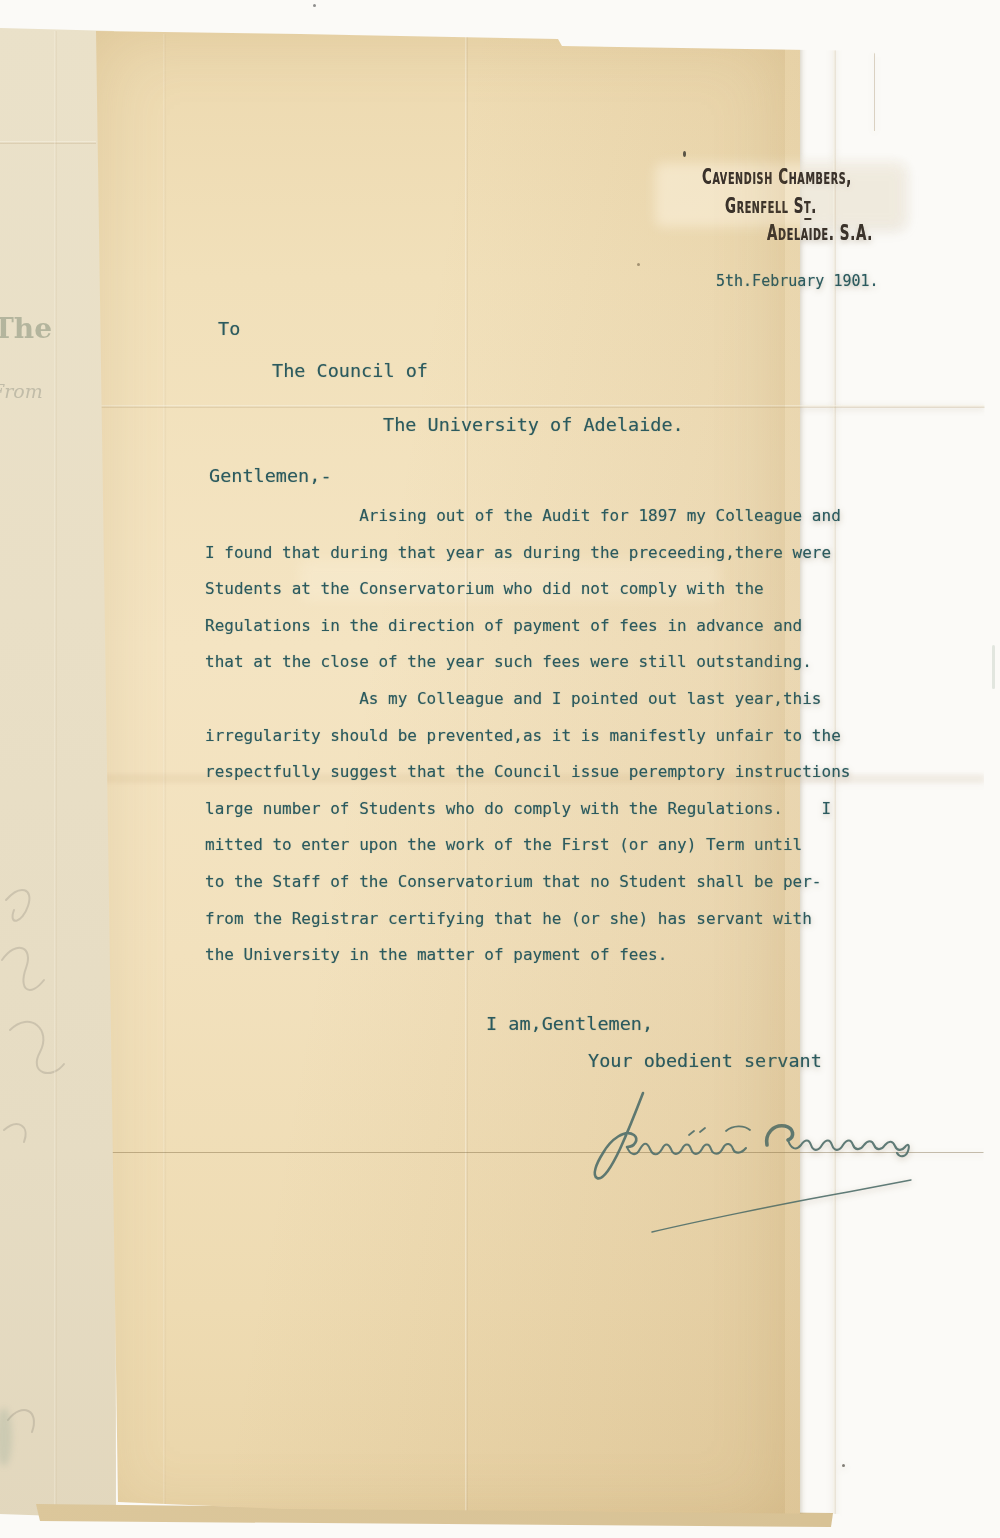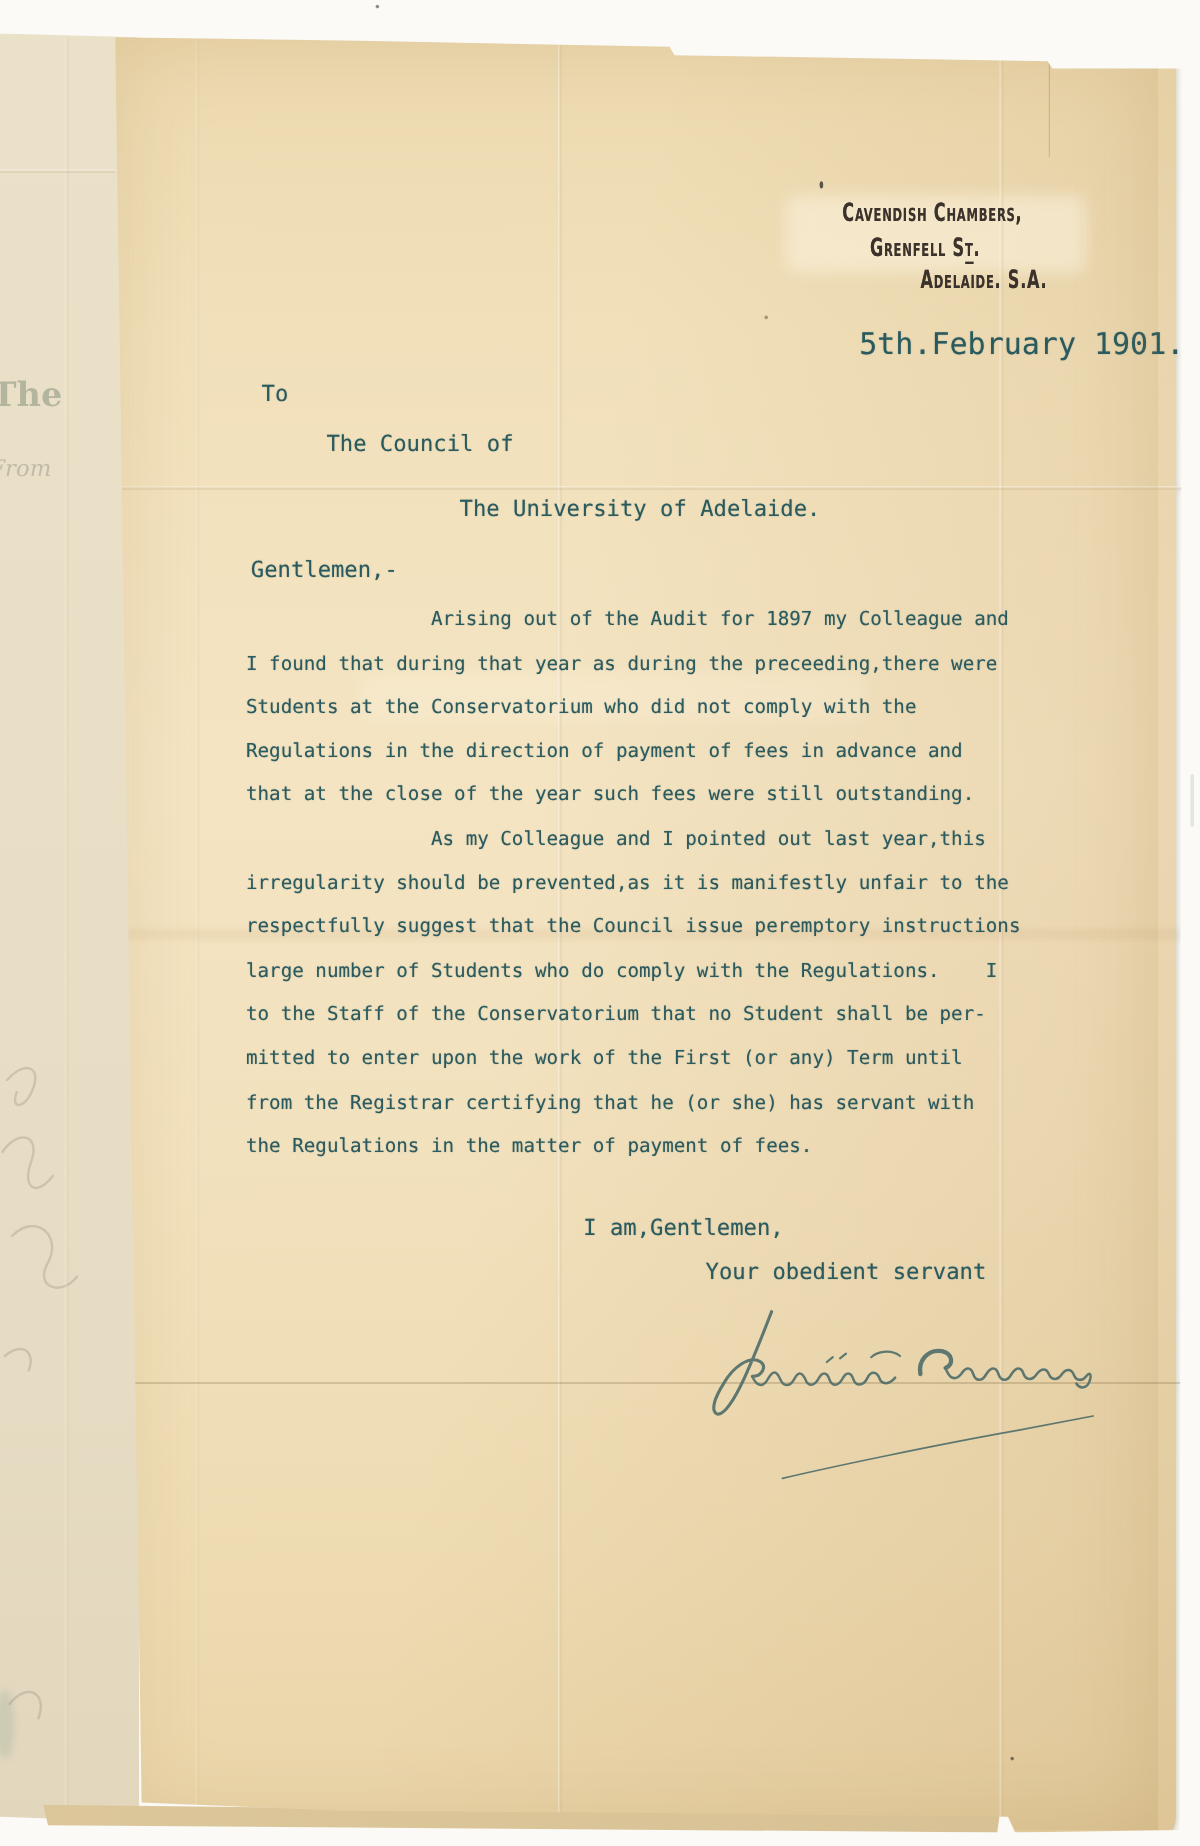--- a/index.html
+++ b/index.html
@@ -8,21 +8,21 @@
   
   .sheet-left{position:absolute;left:0;top:0;width:1000px;height:1538px;
     clip-path:polygon(0px 28px,114px 31px,116px 1518px,0px 1514px);
     background:linear-gradient(180deg,#eae1c9 0%,#e9dfc6 40%,#e6dcc3 75%,#e2d7bd 100%);
     filter:drop-shadow(1px 1px 2px rgba(100,85,50,.35));}
   .sheet-under{position:absolute;left:0;top:0;width:1000px;height:1538px;
     clip-path:polygon(36px 1504px,833px 1513px,831px 1527px,40px 1521px);
     background:linear-gradient(90deg,#dcc79b,#d7c194);
     filter:drop-shadow(0 1px 1px rgba(90,75,45,.4));}
   
-  .page{position:absolute;left:0;top:0;width:980px;height:1538px;
+  .page{position:absolute;left:0;top:0;width:800px;height:1538px;
     clip-path:polygon(96px 31px,300px 34px,558px 39px,562px 46px,873px 51px,877px 57px,985px 57px,
                       983px 1525px,846px 1527px,840px 1514px,560px 1511px,283px 1509px,118px 1502px);
     background:
       linear-gradient(100deg,rgba(0,0,0,0) 45%,rgba(166,124,62,.10) 80%,rgba(160,118,58,.16) 100%),
       linear-gradient(180deg,#ecd8ae 0%,#f1e0ba 18%,#f4e4c2 42%,#f2e1bd 62%,#eedbb2 85%,#e9d4a8 100%);
     filter:drop-shadow(0 2px 3px rgba(110,90,50,.38));border-radius:24px;}
   .page::after{content:"";position:absolute;left:96px;top:31px;right:15px;bottom:13px;
     box-shadow:inset 0 0 70px rgba(170,130,70,.22);pointer-events:none;}
   .stain{position:absolute;background:rgba(255,249,232,.45);filter:blur(6px);border-radius:8px;}
   
@@ -91,42 +91,42 @@
     <div class="crease-v" style="left:833px;"></div>
     <div class="crease-h" style="left:96px;width:889px;top:405px;"></div>
     <div class="crease-soft" style="left:96px;width:889px;top:774px;"></div>
     <div class="crease-hair" style="left:96px;width:889px;top:1152px;"></div>
     <div class="seam" style="left:874px;top:51px;height:80px;"></div>
 
     <div class="lh" style="left:777px;top:167px;">Cavendish Chambers,</div>
     <div class="lh" style="left:771px;top:196px;"><span>Grenfell S</span><span class="u">t</span><span>.</span></div>
     <div class="lh" style="left:820px;top:223px;">Adelaide. S.A.</div>
 
-    <div class="tw" style="left:716px;top:274px;font-size:25px;">5th.February 1901.</div>
+    <div class="tw" style="left:716px;top:274px;font-size:15px;">5th.February 1901.</div>
 
     <div class="tw" style="left:218px;top:320px;">To</div>
     <div class="tw" style="left:272px;top:362px;text-align:right;">The Council of</div>
     <div class="tw" style="left:383px;top:416px;">The University of Adelaide.</div>
 
     <div class="tw" style="left:209px;top:467px;">Gentlemen,-</div>
 
     <div class="body-block">
       <div class="line">                Arising out of the Audit for 1897 my Colleague and</div>
       <div class="line">I found that during that year as during the preceeding,there were</div>
       <div class="line">Students at the Conservatorium who did not comply with the</div>
       <div class="line">Regulations in the direction of payment of fees in advance and</div>
       <div class="line">that at the close of the year such fees were still outstanding.</div>
       <div class="line">                As my Colleague and I pointed out last year,this</div>
       <div class="line">irregularity should be prevented,as it is manifestly unfair to the</div>
       <div class="line">respectfully suggest that the Council issue peremptory instructions</div>
       <div class="line">large number of Students who do comply with the Regulations.    I</div>
+      <div class="line">mitted to enter upon the work of the First (or any) Term until</div>
       <div class="line">to the Staff of the Conservatorium that no Student shall be per-</div>
-      <div class="line">mitted to enter upon the work of the First (or any) Term until</div>
       <div class="line">from the Registrar certifying that he (or she) has servant with</div>
-      <div class="line">the Regulations in the matter of payment of fees.</div>
+      <div class="line">the University in the matter of payment of fees.</div>
     </div>
 
     <div class="tw" style="left:486px;top:1015px;">I am,Gentlemen,</div>
     <div class="tw" style="left:588px;top:1052px;">Your obedient servant</div>
 
     <svg class="sig" role="img" width="420" height="160" viewBox="0 0 420 160" aria-label="Edwin Thomas">
       <g fill="none" stroke="#4f6e6a" stroke-linecap="round" opacity=".9">
         <path stroke-width="2.6" d="M103,13 C98,26 90,47 80,69 C72,86 63,101 57,98 C52,95 56,84 63,73 C71,59 85,49 94,55 C99,59 95,67 87,67"></path>
         <path stroke-width="2.1" d="M87,67 C90,75 96,77 100,69 C104,62 107,62 110,69 C113,76 118,76 122,69 C125,63 128,63 131,69 C133,75 138,76 142,69 C145,63 149,63 151,69 C153,75 158,76 162,69 C165,63 169,63 171,69 C173,75 179,76 183,68 C186,62 191,63 193,69 C195,74 201,74 206,68"></path>
         <path stroke-width="1.8" d="M149,55 l5,-4 M160,52 l5,-4"></path>

